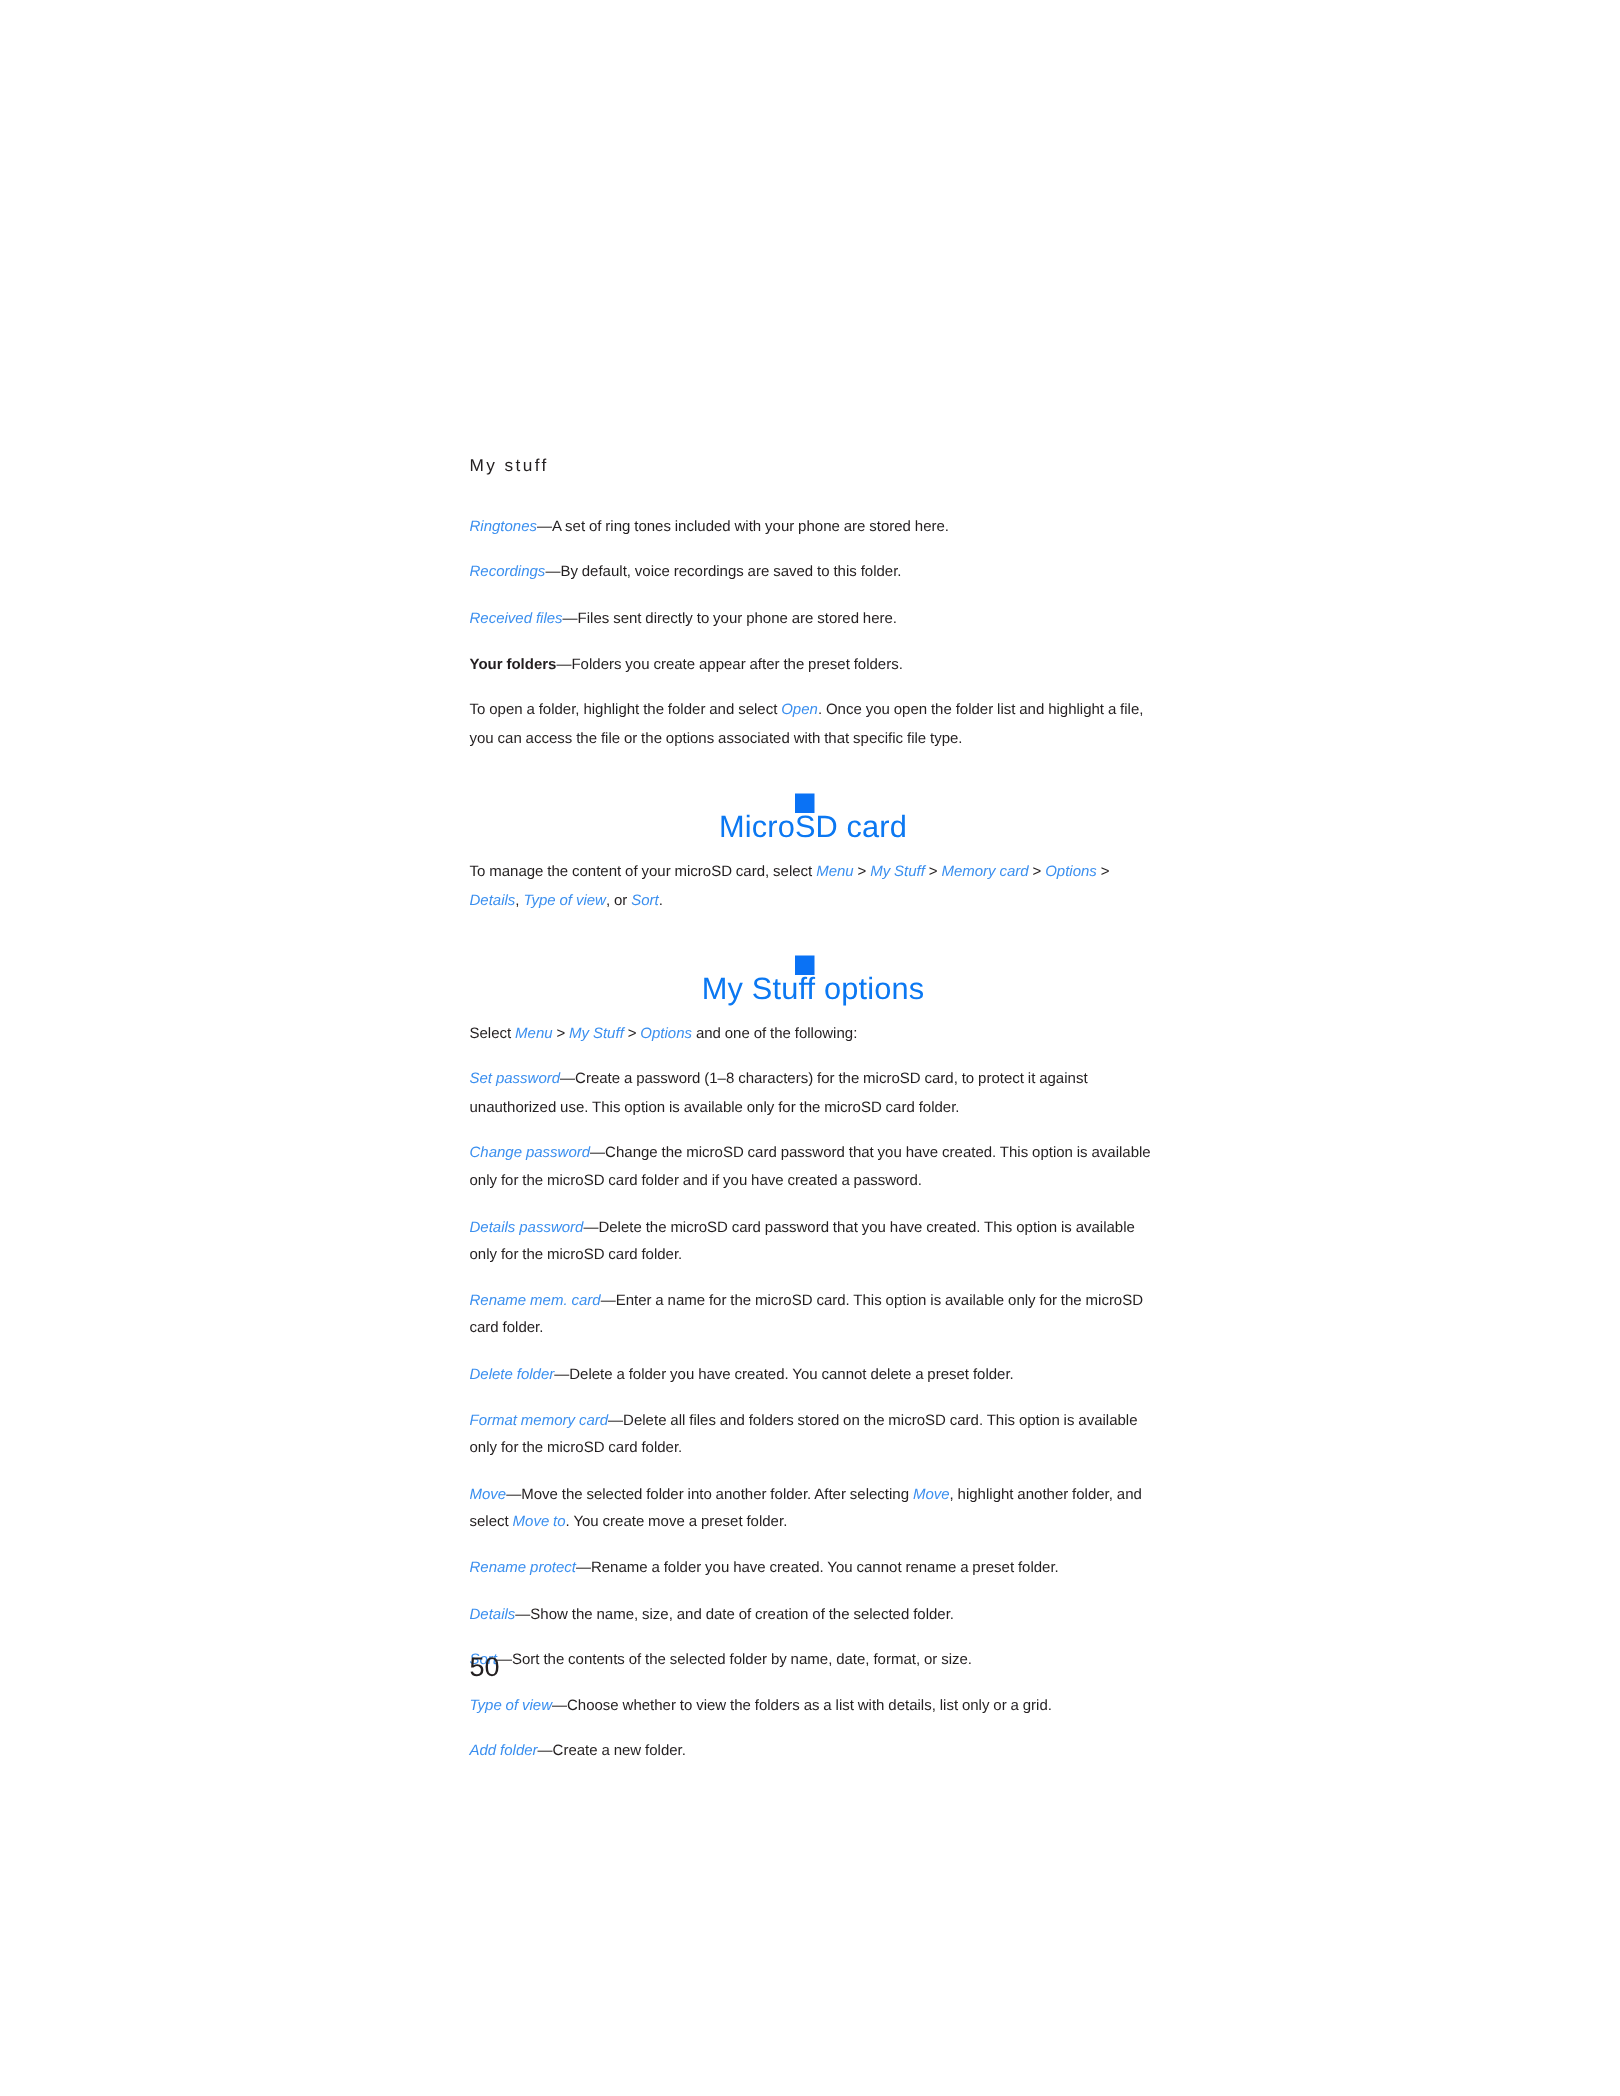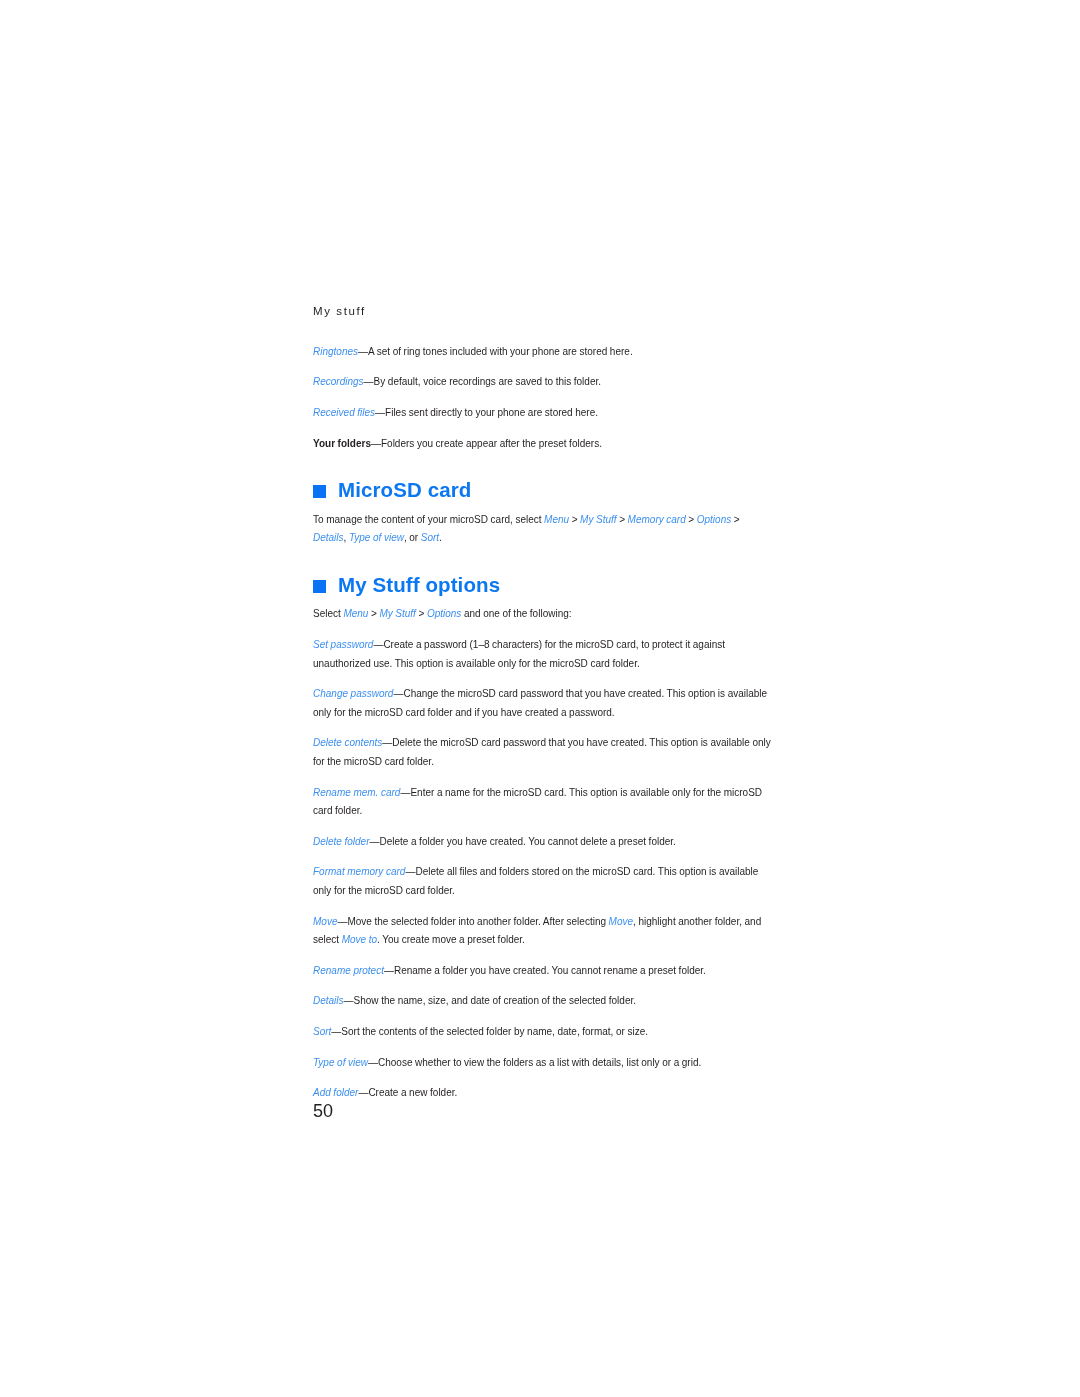--- a/index.html
+++ b/index.html
@@ -60,25 +60,26 @@
   }
   .sep {
     color: #231f20;
     font-style: normal;
   }
 
   h2.section {
     display: flex;
     align-items: center;
     font-size: 20.5px;
-    font-weight: 700;
+    font-weight: 400;
     color: #0b78f2;
     margin: 26px 0 9px 0;
     line-height: 1.1;
     letter-spacing: 0.1px;
+    flex-direction: column;
   }
   h2.section .bullet {
     display: inline-block;
     width: 13px;
     height: 13px;
     background: #0a72f5;
     margin-right: 12px;
     flex: 0 0 auto;
     position: relative;
     top: 1px;
@@ -107,40 +108,41 @@
     <div class="running-header">My stuff</div>
 
     <p class="body"><span class="ref">Ringtones</span><span>—A set of ring tones included with your phone are stored here.</span></p>
 
     <p class="body"><span class="ref">Recordings</span><span>—By default, voice recordings are saved to this folder.</span></p>
 
     <p class="body"><span class="ref">Received files</span><span>—Files sent directly to your phone are stored here.</span></p>
 
     <p class="body"><span class="bold">Your folders</span><span>—Folders you create appear after the preset folders.</span></p>
 
+    <p class="body"><span>To open a folder, highlight the folder and select </span><span class="ref">Open</span><span>. Once you open the folder list and highlight a file, you can access the file or the options associated with that specific file type.</span></p>
 
     <h2 class="section gap-before-heading">
         <span class="bullet"></span>
         <span>MicroSD card</span>
       </h2>
 
     <p class="body"><span>To manage the content of your microSD card, select </span><span class="ref">Menu</span><span class="sep"> &gt; </span><span class="ref">My Stuff</span><span class="sep"> &gt; </span><span class="ref">Memory card</span><span class="sep"> &gt; </span><span class="ref">Options</span><span class="sep"> &gt; </span><span class="ref">Details</span><span class="sep">, </span><span class="ref">Type of view</span><span class="sep">, or </span><span class="ref">Sort</span><span>.</span></p>
 
     <h2 class="section gap-before-heading">
         <span class="bullet"></span>
         <span>My Stuff options</span>
       </h2>
 
     <p class="body"><span>Select </span><span class="ref">Menu</span><span class="sep"> &gt; </span><span class="ref">My Stuff</span><span class="sep"> &gt; </span><span class="ref">Options</span><span> and one of the following:</span></p>
 
     <p class="body"><span class="ref">Set password</span><span>—Create a password (1–8 characters) for the microSD card, to protect it against unauthorized use. This option is available only for the microSD card folder.</span></p>
 
     <p class="body"><span class="ref">Change password</span><span>—Change the microSD card password that you have created. This option is available only for the microSD card folder and if you have created a password.</span></p>
 
-    <p class="body"><span class="ref">Delete contents</span><span>—Delete the microSD card password that you have created. This option is available only for the microSD card folder.</span></p>
+    <p class="body"><span class="ref">Details password</span><span>—Delete the microSD card password that you have created. This option is available only for the microSD card folder.</span></p>
 
     <p class="body"><span class="ref">Rename mem. card</span><span>—Enter a name for the microSD card. This option is available only for the microSD card folder.</span></p>
 
     <p class="body"><span class="ref">Delete folder</span><span>—Delete a folder you have created. You cannot delete a preset folder.</span></p>
 
     <p class="body"><span class="ref">Format memory card</span><span>—Delete all files and folders stored on the microSD card. This option is available only for the microSD card folder.</span></p>
 
     <p class="body"><span class="ref">Move</span><span>—Move the selected folder into another folder. After selecting </span><span class="ref">Move</span><span>, highlight another folder, and select </span><span class="ref">Move to</span><span>. You create move a preset folder.</span></p>
 
     <p class="body"><span class="ref">Rename protect</span><span>—Rename a folder you have created. You cannot rename a preset folder.</span></p>

